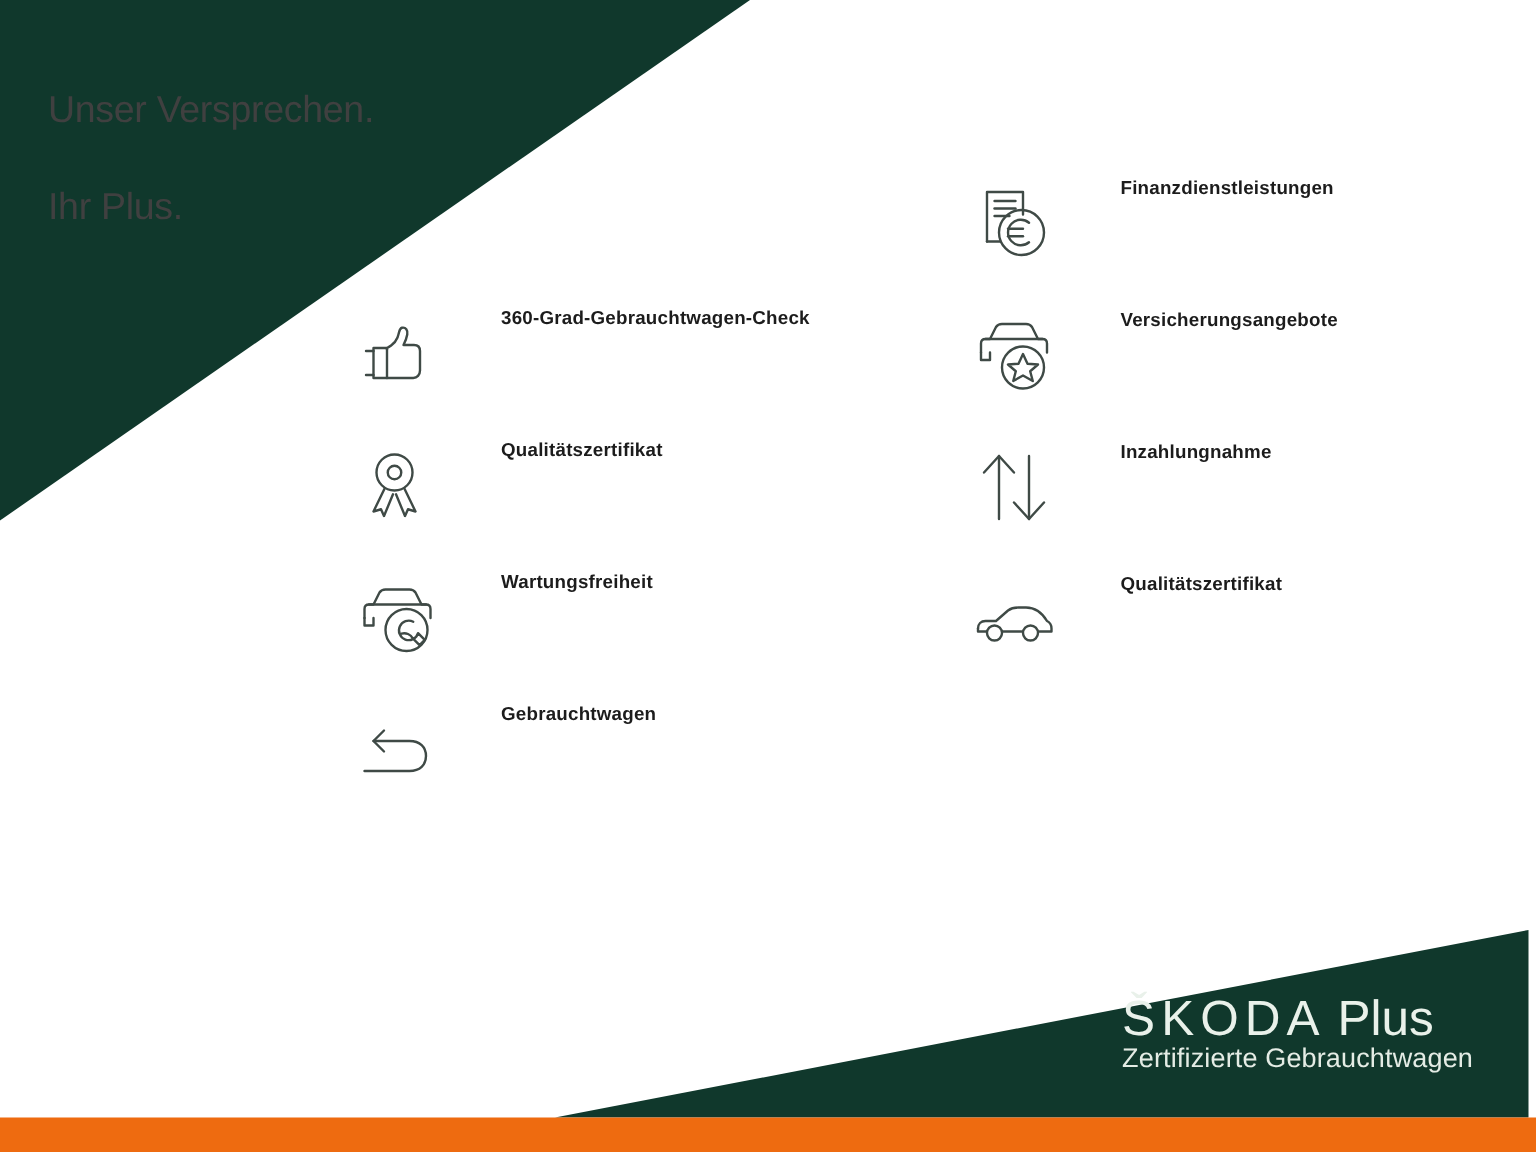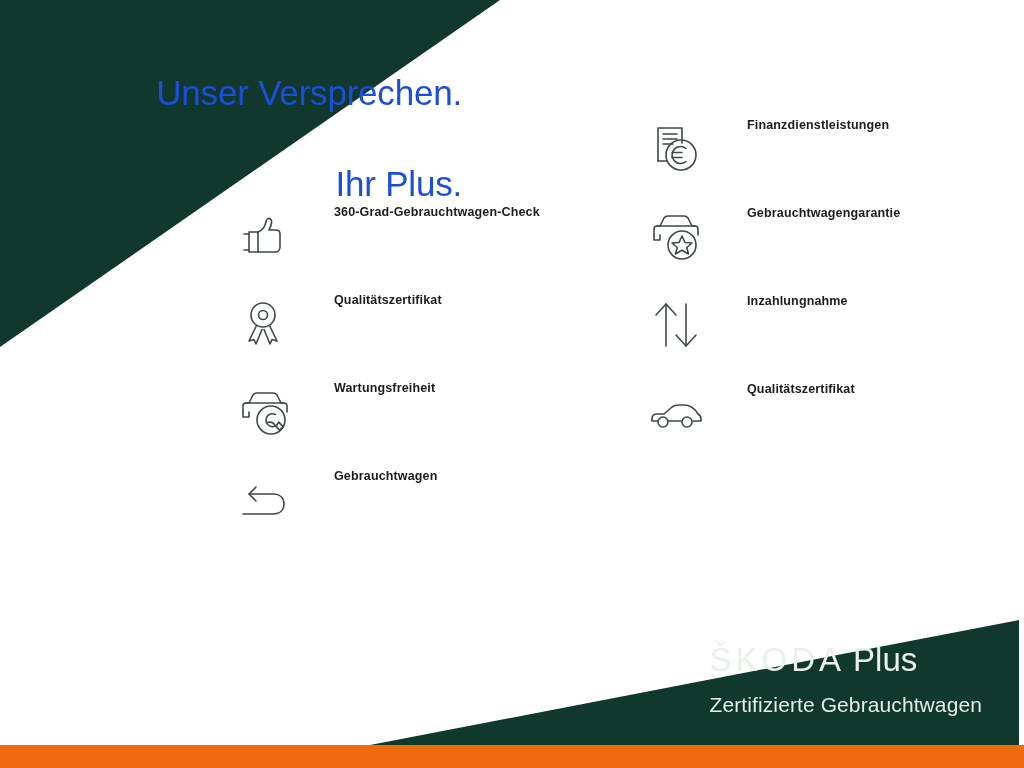--- a/index.html
+++ b/index.html
@@ -27,27 +27,26 @@
     height: 768px;
     pointer-events: none;
   }
 
   
   #headline {
     position: absolute;
     left: 32px;
     top: 24px;
     width: 430px;
-    color: #1d4ed8;
-    font-size: 35px;
+    color: #404040;
+    font-size: 25px;
     line-height: 1.30;
     font-weight: 400;
     letter-spacing: -0.2px;
     white-space: pre-line;
-    text-align: right;
   }
   #headline .line { display: block; }
 
   
   .column {
     position: absolute;
   }
   #col-left  { left: 232px; top: 205px; width: 370px; }
   #col-right { left: 645px; top: 118px; width: 330px; }
 
@@ -102,22 +101,22 @@
     font-weight: 400;
     letter-spacing: 4px;
   }
   #brand-suffix {
     font-weight: 400;
     letter-spacing: 0;
     margin-left: 8px;
     text-align: right;
   }
   #brand-sub {
-    margin-top: 15px;
-    font-size: 21px;
+    margin-top: 0;
+    font-size: 18px;
     line-height: 1.1;
     letter-spacing: 0.1px;
     color: #e4ece5;
     white-space: nowrap;
   }
 </style>
 </head>
 <body>
 
 <div id="stage">
@@ -216,21 +215,21 @@
         <svg viewBox="0 0 56 56">
           <path d="M6 26 L6 20 C6 18 7 17 9 17 L12 17 L16 9 C17 7.5 18 7 20 7
                    L36 7 C38 7 39 7.5 40 9 L44 17 L47 17 C49 17 50 18 50 20 L50 26"></path>
           <path d="M9 17 L47 17"></path>
           <path d="M6 26 L6 31 L12 31 L12 26"></path>
           <circle cx="34" cy="36" r="14"></circle>
           <path d="M34 27 L37 33.5 L44 34 L38.8 38.5 L40.5 45 L34 41.3 L27.5 45
                    L29.2 38.5 L24 34 L31 33.5 Z"></path>
         </svg>
       </span>
-      <span class="feature-label">Gebrauchtwagengarantie</span>
+      <span class="feature-label">Versicherungsangebote</span>
     </div>
 
     <div class="feature">
       <span class="feature-icon">
         <svg viewBox="0 0 56 56">
           <path d="M18 49 L18 7"></path>
           <path d="M8 18 L18 7 L28 18"></path>
           <path d="M38 7 L38 49"></path>
           <path d="M28 38 L38 49 L48 38"></path>
         </svg>

